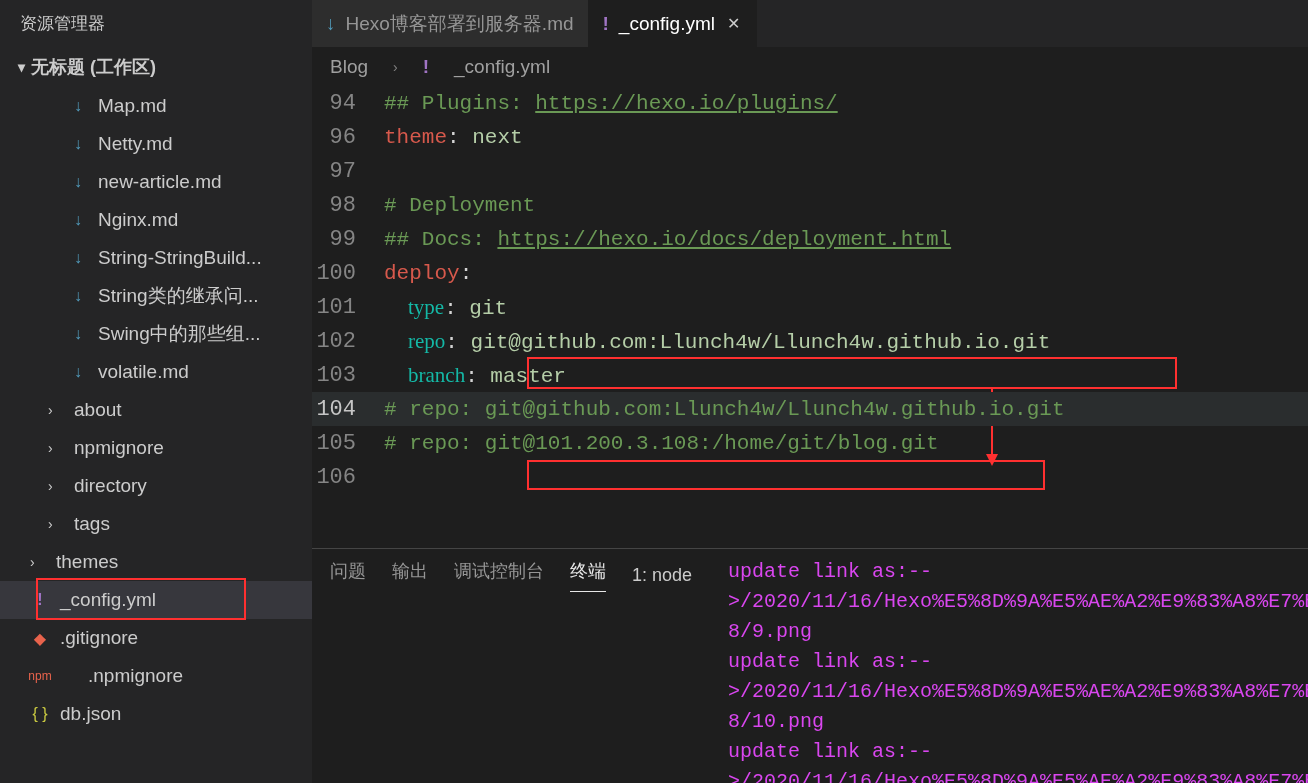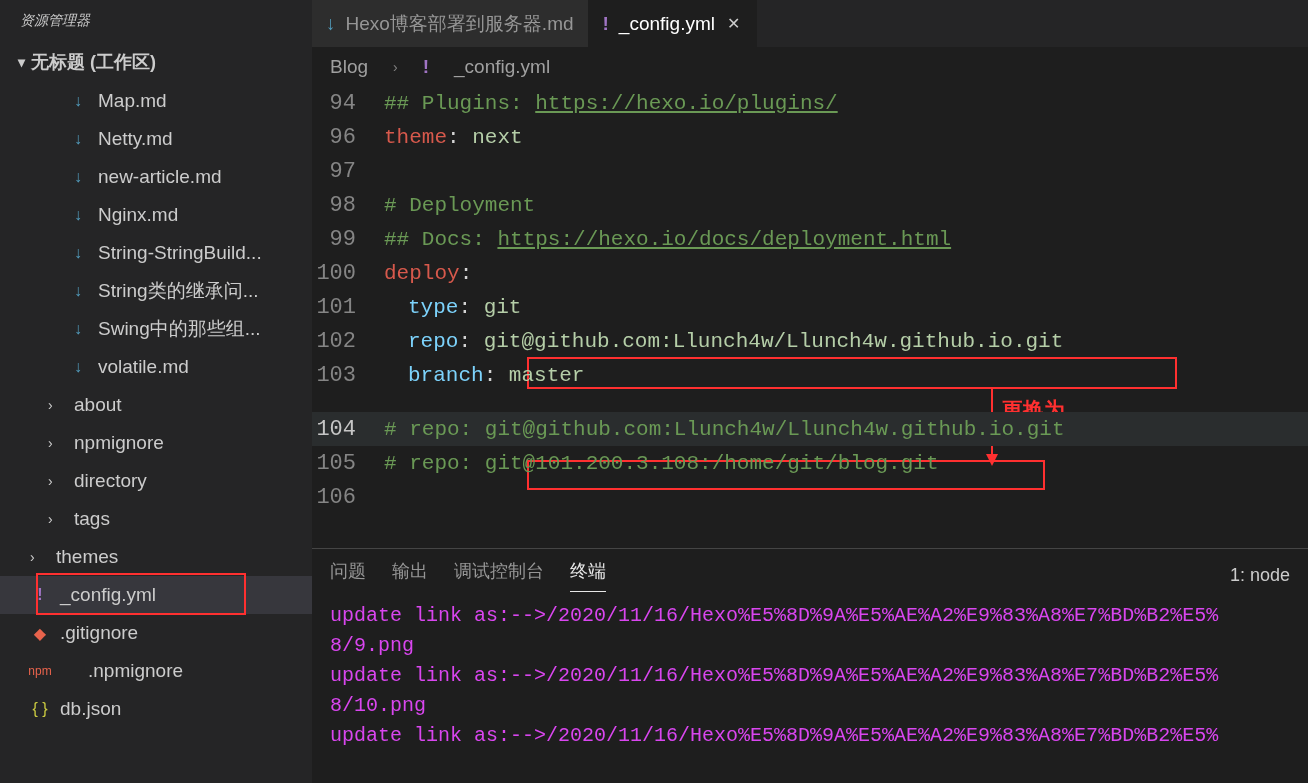--- a/index.html
+++ b/index.html
@@ -14,24 +14,23 @@
 }
 .sidebar {
   width: 312px;
   background: #252526;
   display: flex;
   flex-direction: column;
   flex-shrink: 0;
 }
 .sidebar-title {
   padding: 12px 20px 14px;
-  font-size: 14px;
+  font-size: 17px;
   color: #cccccc;
   font-weight: 400;
-  font-style: italic;
 }
 .workspace-header {
   display: flex;
   align-items: center;
   padding: 6px 8px 8px 18px;
   font-weight: 700;
   font-size: 18px;
   color: #cccccc;
   cursor: pointer;
 }
@@ -129,34 +128,34 @@
   font-family: Consolas, "Courier New", monospace;
   font-size: 21px;
   position: relative;
 }
 .line {
   display: flex;
   height: 34px;
   align-items: center;
   position: relative;
 }
-.line.hl { background: #2a2d2e; margin-top: 20px; }
+.line.hl { background: #2a2d2e; }
 .lineno {
   width: 72px;
   text-align: right;
   padding-right: 28px;
   color: #858585;
   font-size: 22px;
   user-select: none;
 }
 .line.hl .lineno { color: #c6c6c6; }
 .code { white-space: pre; position: relative; }
 .c-comment { color: #6a9955; }
 .c-key { color: #d7594c; }
-.c-key2 { color: #7dd3fc; }
+.c-key2 { color: #14b8a6; font-family: Liberation Serif, serif; }
 .c-str { color: #b5cea8; }
 .c-url2 { color: #6a9955; text-decoration: underline; }
 .c-punct { color: #d4d4d4; }
 .indent-guide {
   position: absolute;
   left: 0;
   top: 0;
   bottom: 0;
   width: 1px;
   background: #404040;
@@ -175,21 +174,21 @@
 }
 .red-arrow {
   position: absolute;
   color: #ff3030;
 }
 .terminal-panel {
   height: 235px;
   border-top: 1px solid #454545;
   background: #1e1e1e;
   display: flex;
-  flex-direction: column;
+  flex-direction: row;
 }
 .term-tabs {
   display: flex;
   padding: 8px 18px 0;
   gap: 26px;
   font-size: 18px;
   color: #969696;
   align-items: center;
   height: 44px;
 }

